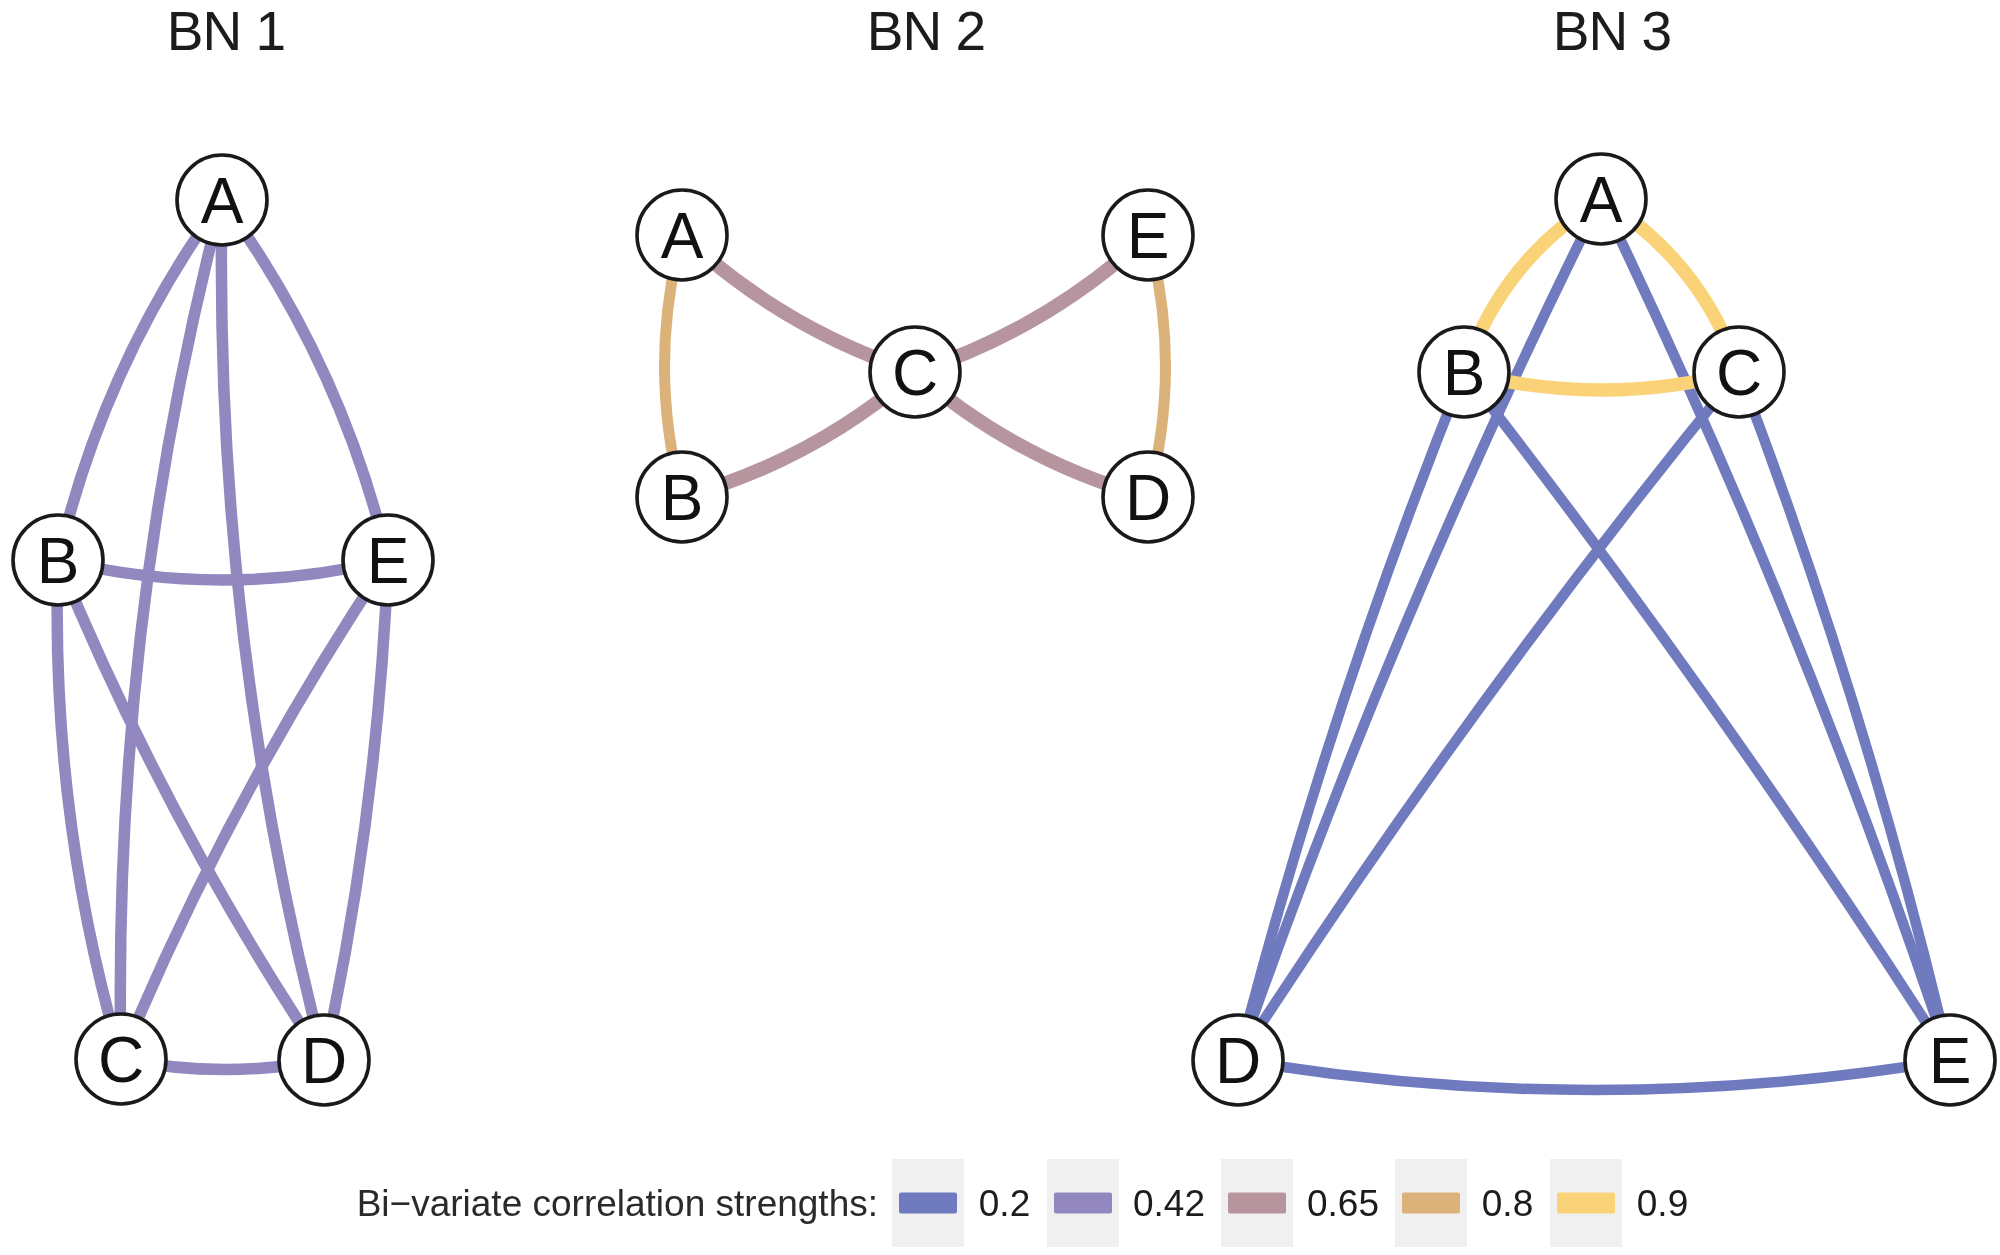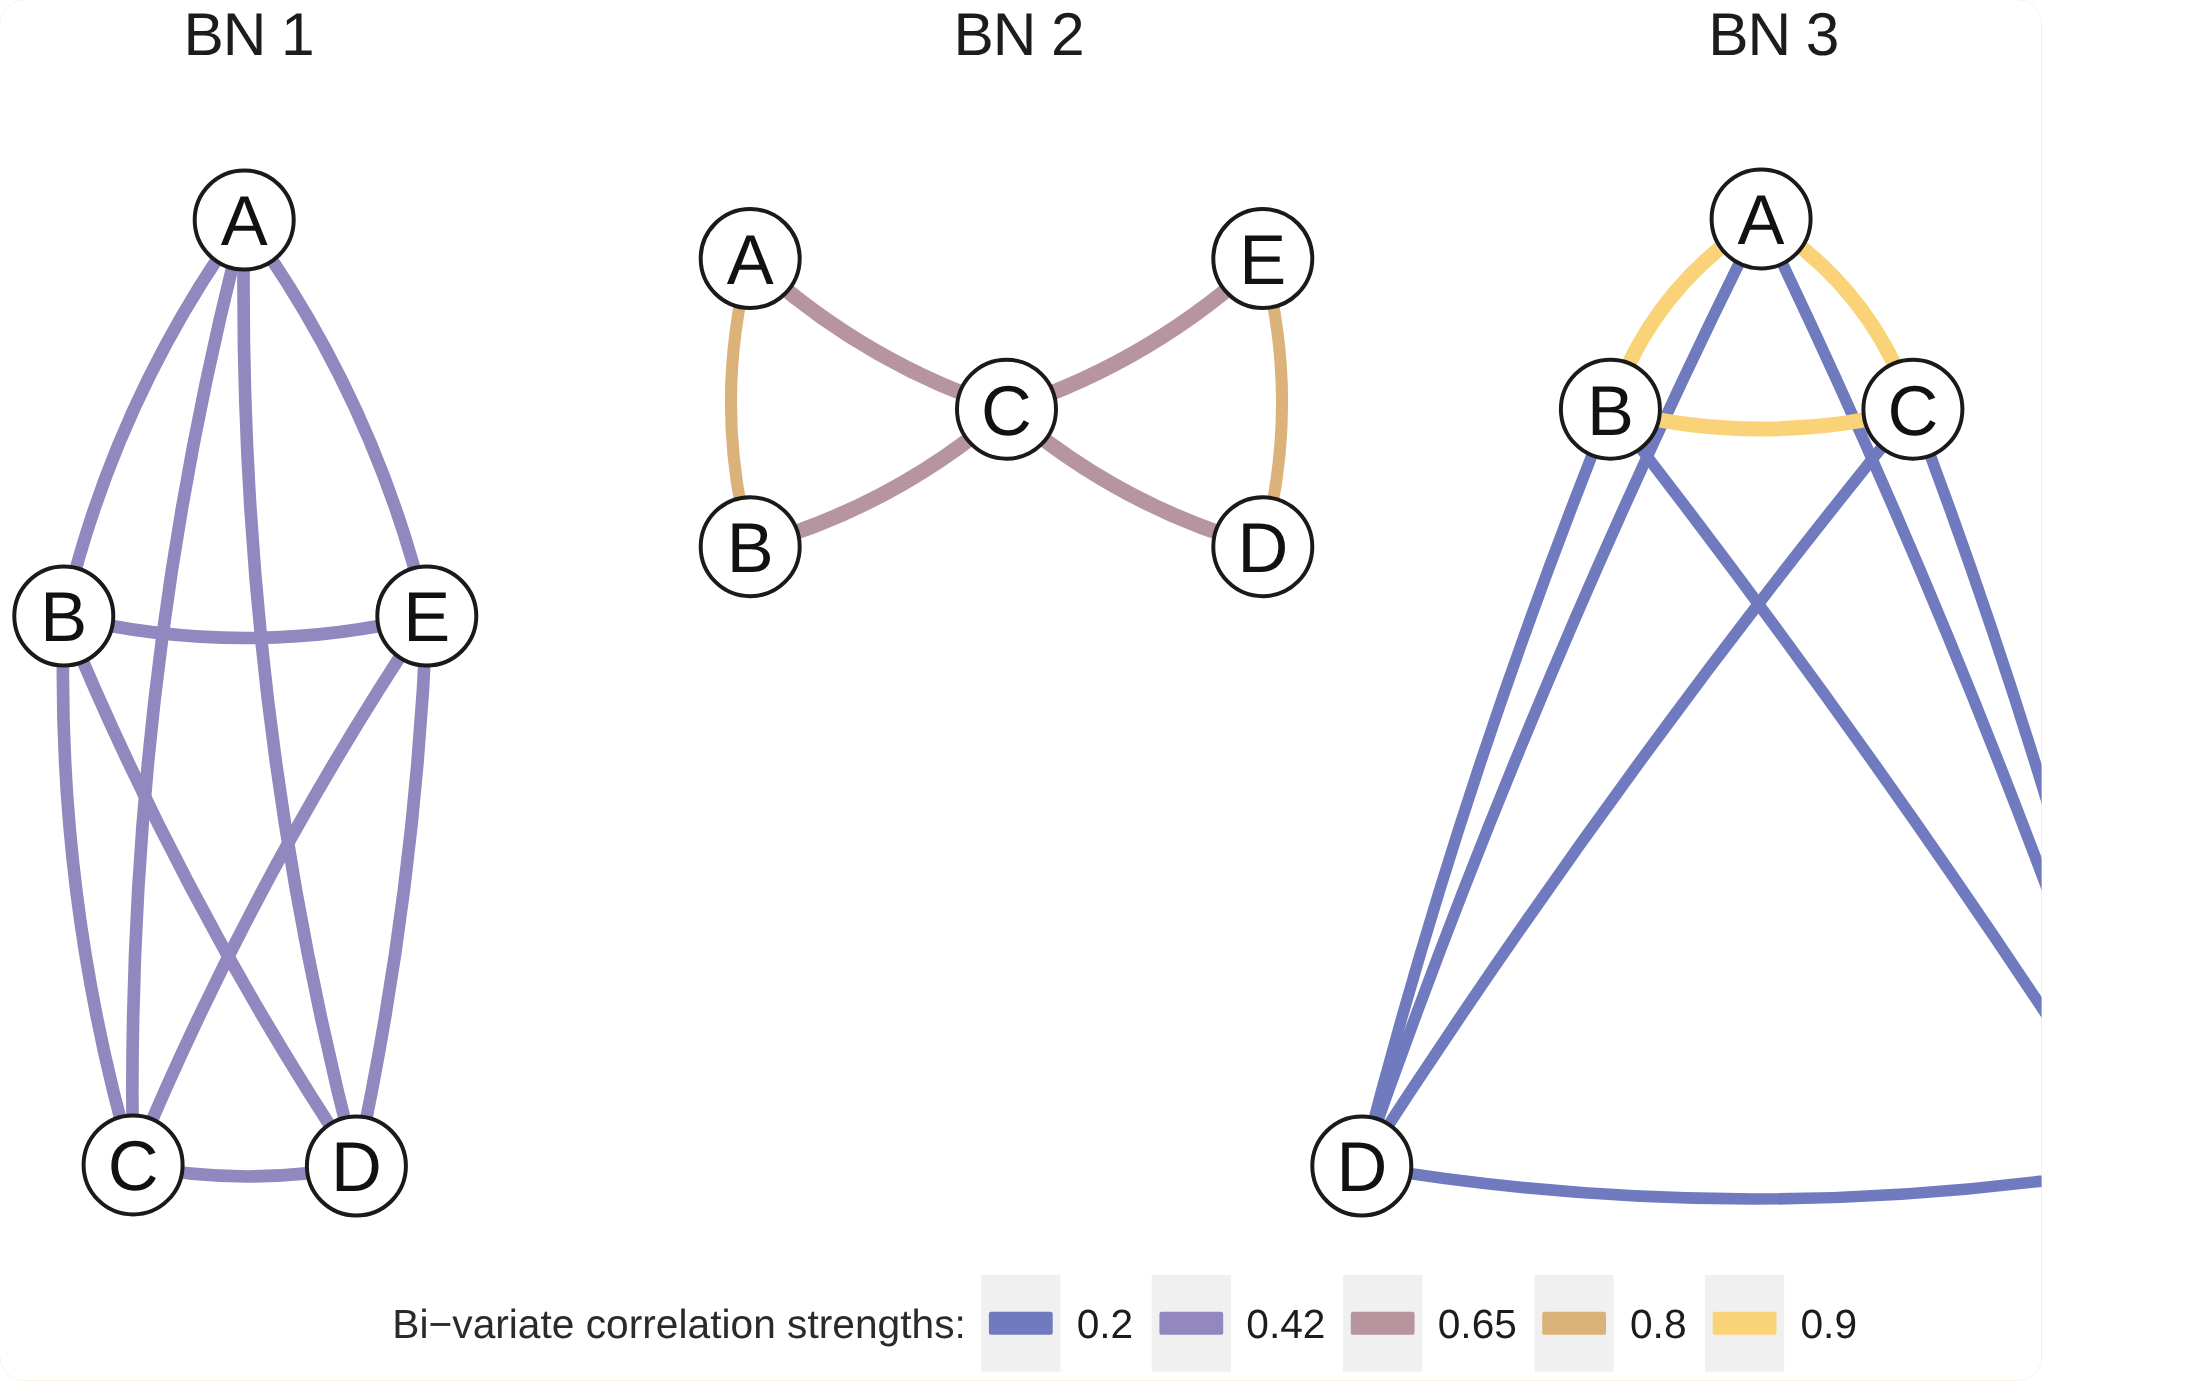--- a/index.html
+++ b/index.html
@@ -1,17 +1,17 @@
 <!DOCTYPE html>
 <html><head>
 <meta charset="utf-8">
 <style>
   html,body{margin:0;padding:0;background:#ffffff;}
-  .figure-wrap{position:relative;width:1856px;height:1255px;background:#fdba74;overflow:hidden;
-    font-family:"Liberation Sans", sans-serif;border-radius:22px;}
+  .figure-wrap{position:relative;width:2000px;height:1255px;background:#14b8a6;overflow:hidden;
+    font-family:"Liberation Sans", sans-serif;}
   svg{display:block;}
   text{font-family:"Liberation Sans", sans-serif;}
 </style>
 </head>
 <body>
 
 <div class="figure-wrap">
   <svg id="fig" width="2000" height="1255" viewBox="0 0 2000 1255" xmlns="http://www.w3.org/2000/svg">
       <rect x="0" y="0" width="2000" height="1255" fill="#ffffff"></rect>
       <g>

